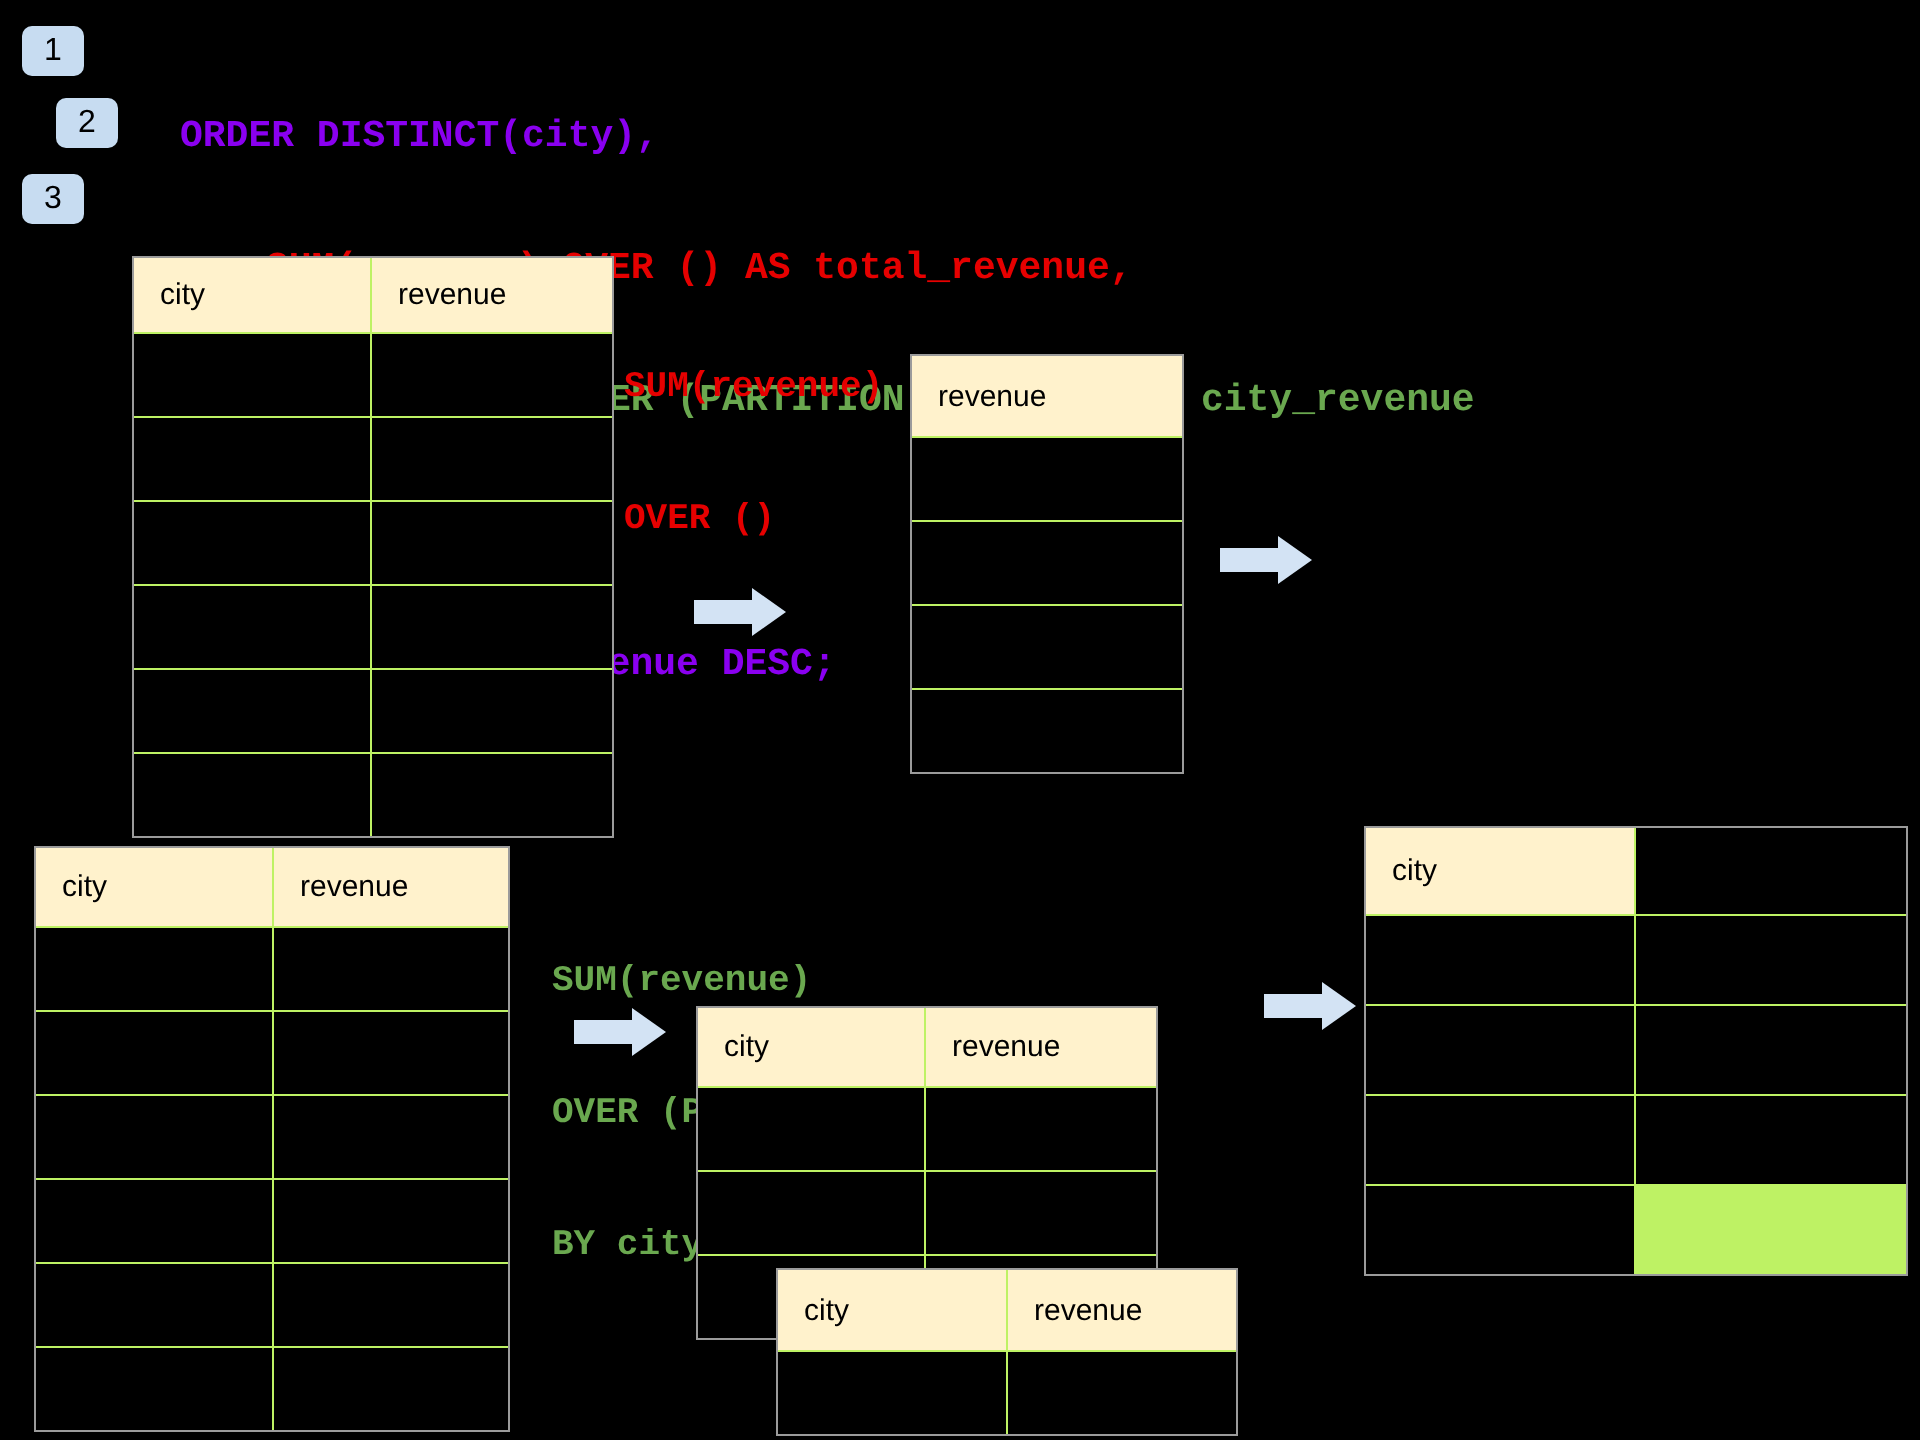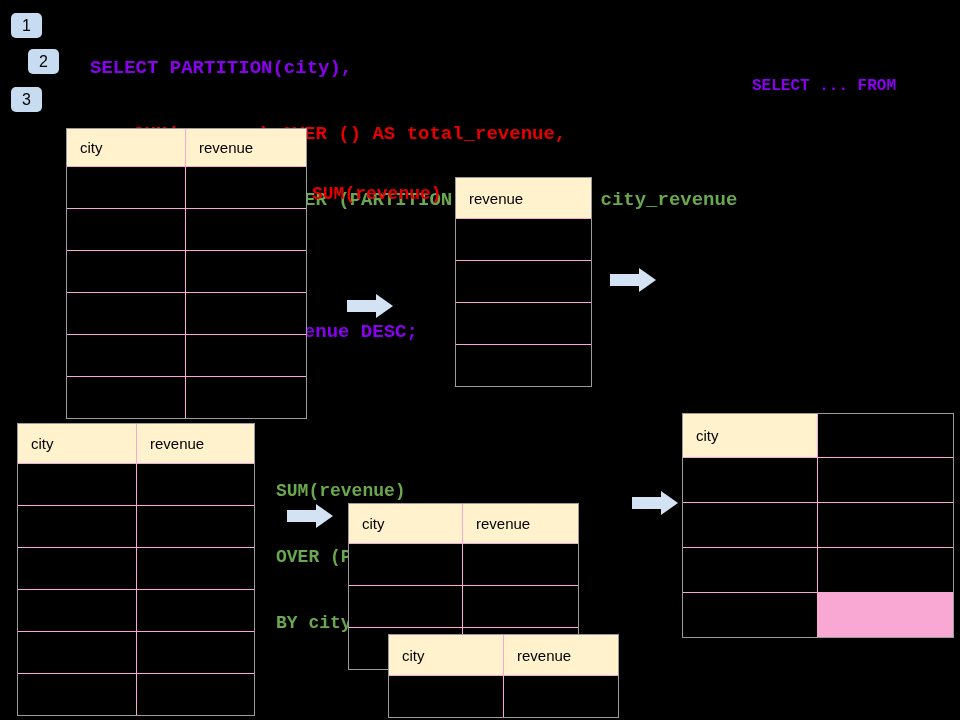--- a/index.html
+++ b/index.html
@@ -19,21 +19,21 @@
   .green{color:#6aa84f;}
   .ind1{margin-left:20px;}
   .ind2{margin-left:43px;}
 
   
   .badge{position:absolute;width:31px;height:25px;background:#c7dcf1;border-radius:5px;
          display:flex;align-items:center;justify-content:center;color:#000;
          font-size:16px;font-family:"Liberation Sans",sans-serif;}
 
   
-  .tbl{position:absolute;display:grid;gap:1px;background:#f9a8d4;border:1px solid #9b9b9b;}
+  .tbl{position:absolute;display:grid;gap:1px;background:#bef264;border:1px solid #9b9b9b;}
   .th{background:#fff2cc;color:#000;font-size:15px;display:flex;align-items:center;
       padding-left:13px;overflow:hidden;}
   .td{background:#000;}
 
   
   .arrow{position:absolute;width:46px;height:24px;}
   .arrow .shaft{position:absolute;left:0;top:6px;width:29px;height:12px;background:#d3e3f4;}
   .arrow .head{position:absolute;left:29px;top:0;width:0;height:0;
                border-top:12px solid transparent;border-bottom:12px solid transparent;
                border-left:17px solid #d3e3f4;}
@@ -45,29 +45,28 @@
     <span>1</span>
   </div>
 <div class="badge" style="left:28px;top:49px;">
     <span>2</span>
   </div>
 <div class="badge" style="left:11px;top:87px;">
     <span>3</span>
   </div>
 
 <div class="abs code" style="left:90px;top:13px;">
-  <div class="purple">SELECT PARTITION(city),</div>
+  <div class="purple">ORDER DISTINCT(city),</div>
   <div class="red ind2">SUM(revenue) OVER () AS total_revenue,</div>
   <div class="green ind2">SUM(revenue) OVER (PARTITION BY city) as city_revenue</div>
   <div class="purple ind1">FROM rides</div>
   <div class="purple ind1">ORDER by city_revenue DESC;</div>
 </div>
 
 <div class="abs note purple" style="left:752px;top:36px;">
-  <div>SELECT ... FROM</div>
 </div>
 
 <div class="tbl" style="left:66px;top:128px;width:239px;grid-template-columns:118px 1fr;grid-template-rows:37px repeat(6,41px);">
   <div class="th">city</div>
   <div class="th">revenue</div>
   <div class="td"></div>
     <div class="td"></div>
   <div class="td"></div>
     <div class="td"></div>
   <div class="td"></div>
@@ -75,20 +74,21 @@
   <div class="td"></div>
     <div class="td"></div>
   <div class="td"></div>
     <div class="td"></div>
   <div class="td"></div>
     <div class="td"></div>
 </div>
 
 <div class="abs lbl red" style="left:312px;top:139px;">
   <div>SUM(revenue)</div>
+  <div>OVER ()</div>
 </div>
 
 <div class="arrow" style="left:347px;top:294px;">
   <div class="shaft"></div>
   <div class="head"></div>
 </div>
 
 <div class="tbl" style="left:455px;top:177px;width:135px;grid-template-columns:1fr;grid-template-rows:40px repeat(4,41px);">
   <div class="th">revenue</div>
   <div class="td"></div>

